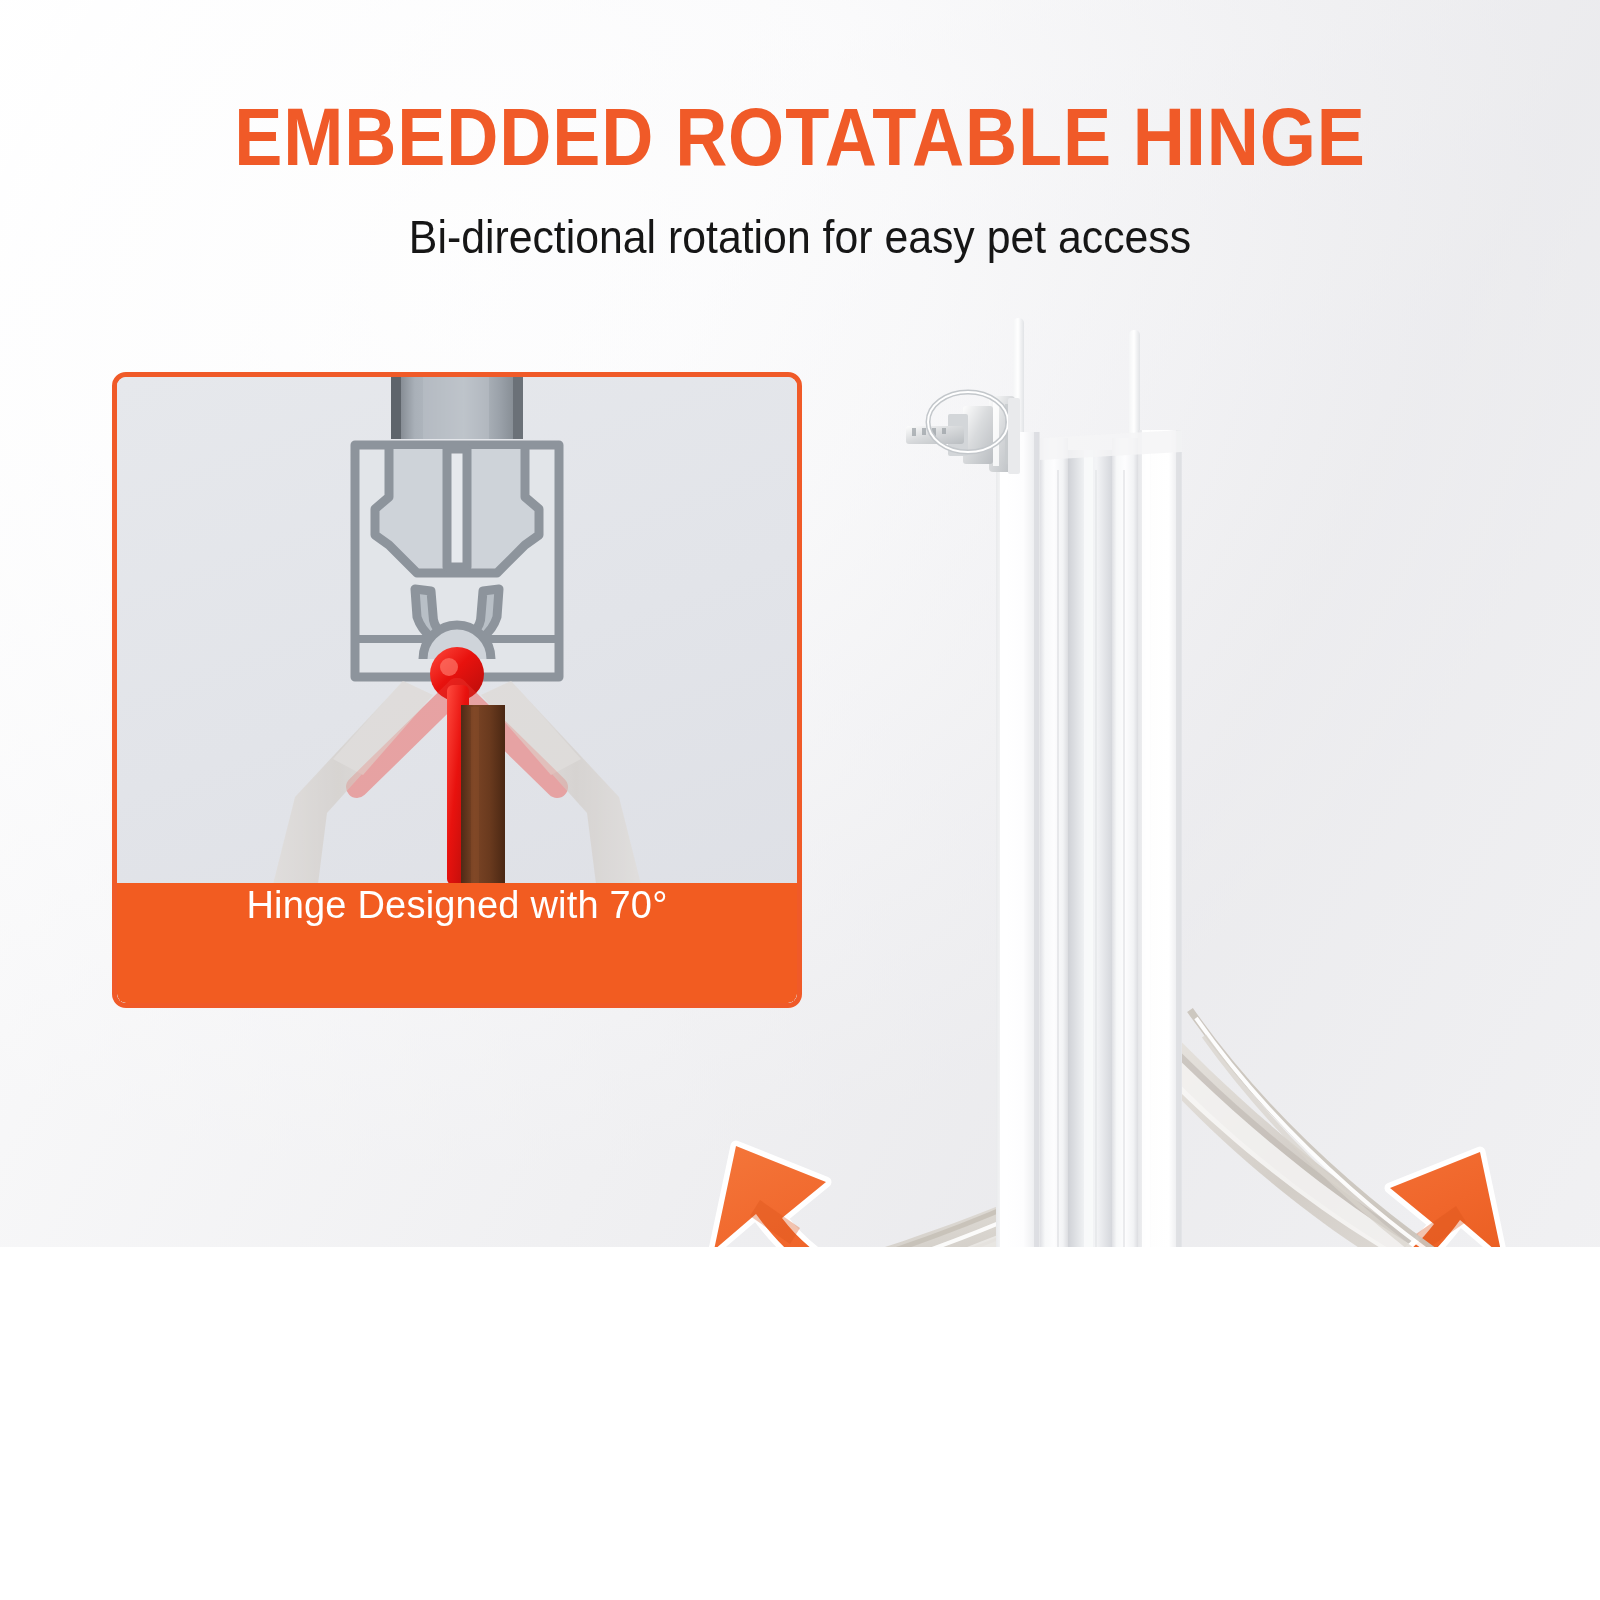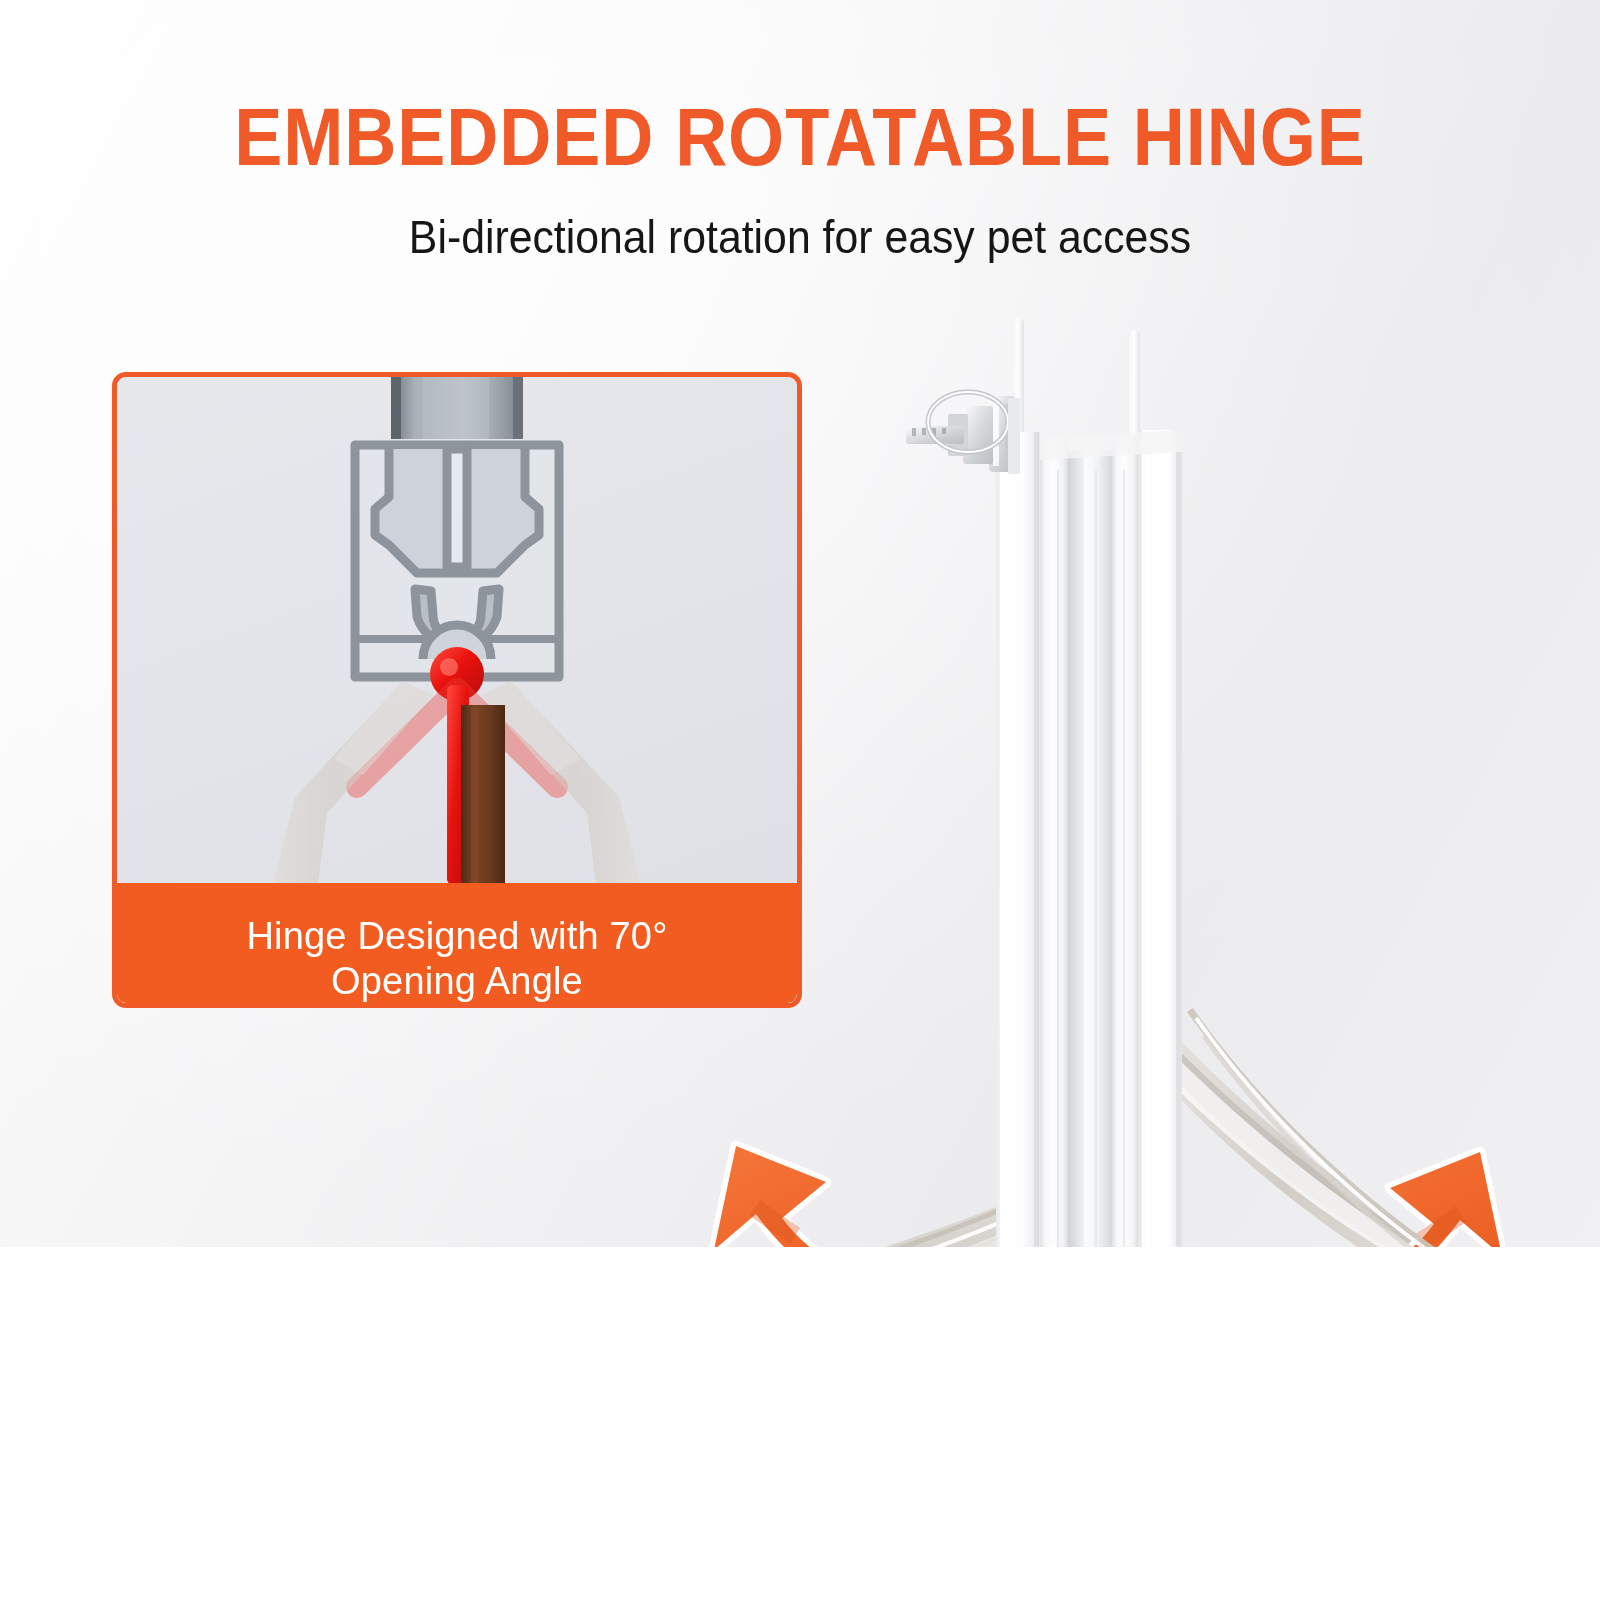--- a/index.html
+++ b/index.html
@@ -35,21 +35,21 @@
     border:5px solid #F05A28;border-radius:14px;
     background:#e3e5e9;overflow:hidden;box-sizing:border-box;
   }
   .inset-canvas{position:absolute;inset:0;
     background:linear-gradient(160deg,#e6e8ec 0%,#e2e4e9 48%,#dddfe5 100%);}
   .inset-svg{position:absolute;left:0;top:0;width:100%;height:100%;}
 
   .caption{
     position:absolute;left:0;right:0;bottom:0;height:120px;
     background:#F25C21;border-radius:0 0 9px 9px;
-    display:flex;align-items:flex-end;justify-content:center;
+    display:flex;align-items:flex-start;justify-content:center;
     text-align:center;color:#ffffff;font-size:38px;line-height:1.17;
     font-weight:normal;letter-spacing:.2px;padding:0 18px;box-sizing:border-box;
   }
   .caption span{display:block;}
 
   
   .photo{position:absolute;left:0;top:0;width:1600px;height:1600px;}
 </style>
 </head>
 <body>
@@ -322,18 +322,17 @@
         <rect x="330" y="556" width="58" height="70" fill="url(#woodG)"></rect>
         <rect x="354" y="330" width="8" height="224" fill="#8a4e2b" opacity="0.45"></rect>
         <rect x="344" y="560" width="7" height="66" fill="#3d2010" opacity="0.6"></rect>
         <rect x="374" y="560" width="7" height="66" fill="#8a4e2b" opacity="0.35"></rect>
       </g>
     </svg>
 
     <div class="caption">
       <div>
         <span>Hinge Designed with 70°</span>
-        <span>Opening Angle</span>
       </div>
     </div>
   </div>
 
 </div>
 
 </body></html>

